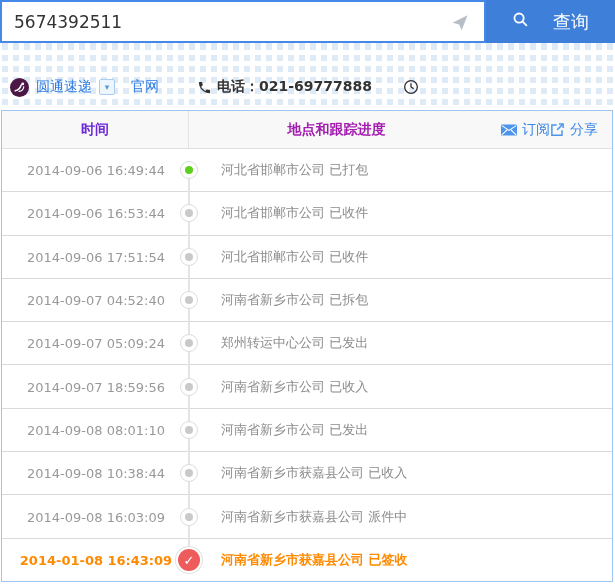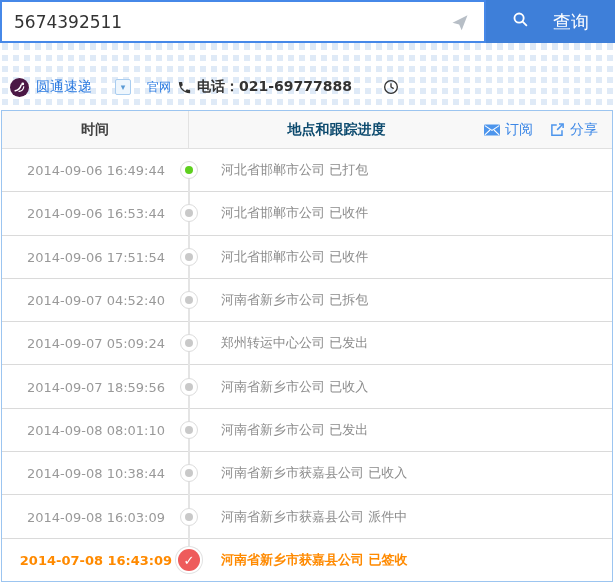--- a/index.html
+++ b/index.html
@@ -28,41 +28,41 @@
   .pattern-band{position:absolute;top:43px;left:0;width:615px;height:67px;background:#fff;
     background-image:
       repeating-linear-gradient(90deg, transparent 0 6px, #fff 6px 11px),
       repeating-linear-gradient(0deg, #dfeaf7 0 6px, transparent 6px 11px);
     background-position:2px 6px}
 
   
   .courier-bar{position:absolute;top:74px;left:10px;height:26px;display:flex;
       align-items:center;white-space:nowrap}
   .courier-logo{width:19px;height:19px;margin-right:7px;flex:none}
-  .courier-name{color:var(--link);font-size:14px;text-decoration:none;margin-right:23px}
+  .courier-name{color:var(--link);font-size:14px;text-decoration:none;margin-right:7px}
   .courier-dd{width:16px;height:16px;border:1px solid #a9cdf0;background:#eef6fd;
       color:#5b9bd5;font-size:9px;line-height:14px;text-align:center;cursor:pointer;
       border-radius:2px;margin-right:16px}
-  .official-link{color:var(--link);font-size:12px;text-decoration:none;margin-right:6px}
+  .official-link{color:var(--link);font-size:14px;text-decoration:none;margin-right:38px}
   .phone-group,.elapsed-group{display:flex;align-items:center;color:#333;
       font-size:14px;font-weight:bold}
   .phone-group{margin-right:31px}
   .phone-group svg,.elapsed-group svg{margin-right:5px}
 
   
   .track-table{position:absolute;top:110px;left:1px;right:2px;bottom:3px;
       border:1px solid var(--tableborder);background:#fff;display:flex;flex-direction:column}
   .thead{height:38px;flex:none;background:#f8f8f8;border-bottom:1px solid #e0e0e0;
       display:flex;align-items:stretch}
   .th-time{width:187px;display:flex;align-items:center;justify-content:center;
-      border-right:1px solid #e2e2e2;color:#404040;font-size:14px;font-weight:bold}
+      border-right:1px solid #e2e2e2;color:#6d28d9;font-size:14px;font-weight:bold}
   .th-progress{flex:1;display:flex;align-items:center;justify-content:center;
-      padding-left:30px;color:#0c4a6e;font-size:14px;font-weight:bold}
+      padding-left:30px;color:#a21caf;font-size:14px;font-weight:bold}
   .th-actions{width:158px;display:flex;align-items:center;justify-content:flex-end;
-      gap:17px;padding-right:14px}
+      padding-right:14px}
   .action-link{display:flex;align-items:center;gap:5px;color:#3c87e6;font-size:14px;
       text-decoration:none;cursor:pointer}
 
   .rows{flex:1;display:flex;flex-direction:column}
   .trow{flex:1;position:relative;background:#fff}
   .trow + .trow{border-top:1px solid #dadada}
   .cell-time{position:absolute;left:0;width:188px;top:50%;transform:translateY(-50%);
       text-align:center;color:var(--muted);font-size:13px}
   .cell-text{position:absolute;left:219px;right:8px;top:50%;transform:translateY(-50%);
       color:#8b8b8b;font-size:13px;overflow:hidden;text-overflow:ellipsis;white-space:nowrap}
@@ -205,20 +205,20 @@
     <div class="cell-text">河南省新乡市获嘉县公司 已收入</div>
   </div>
         <div class="trow">
     <div class="timeline"></div>
     <div class="cell-time">2014-09-08 16:03:09</div>
     <div class="marker gray"></div>
     <div class="cell-text">河南省新乡市获嘉县公司 派件中</div>
   </div>
         <div class="trow highlight last">
     <div class="timeline"></div>
-    <div class="cell-time">2014-07-08 16:43:09</div>
+    <div class="cell-time">2014-01-08 16:43:09</div>
     <div class="marker check"></div>
     <div class="cell-text">河南省新乡市获嘉县公司 已签收</div>
   </div>
       </div>
   </div>
 
 </div>
 
 </body></html>

